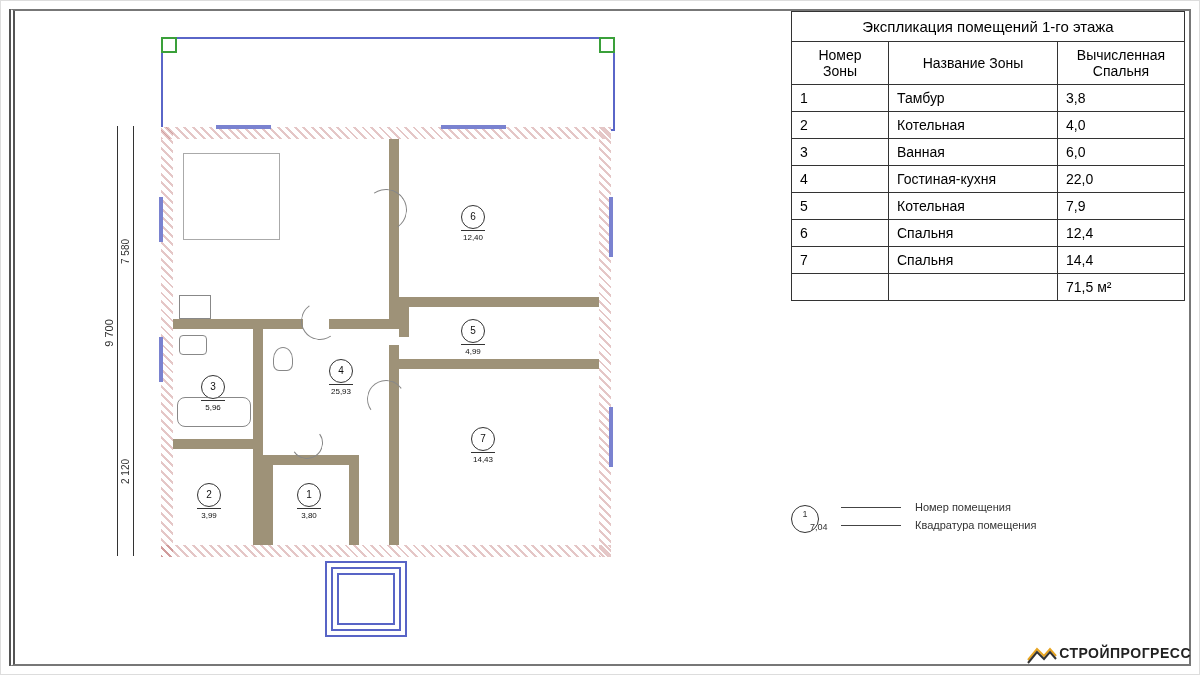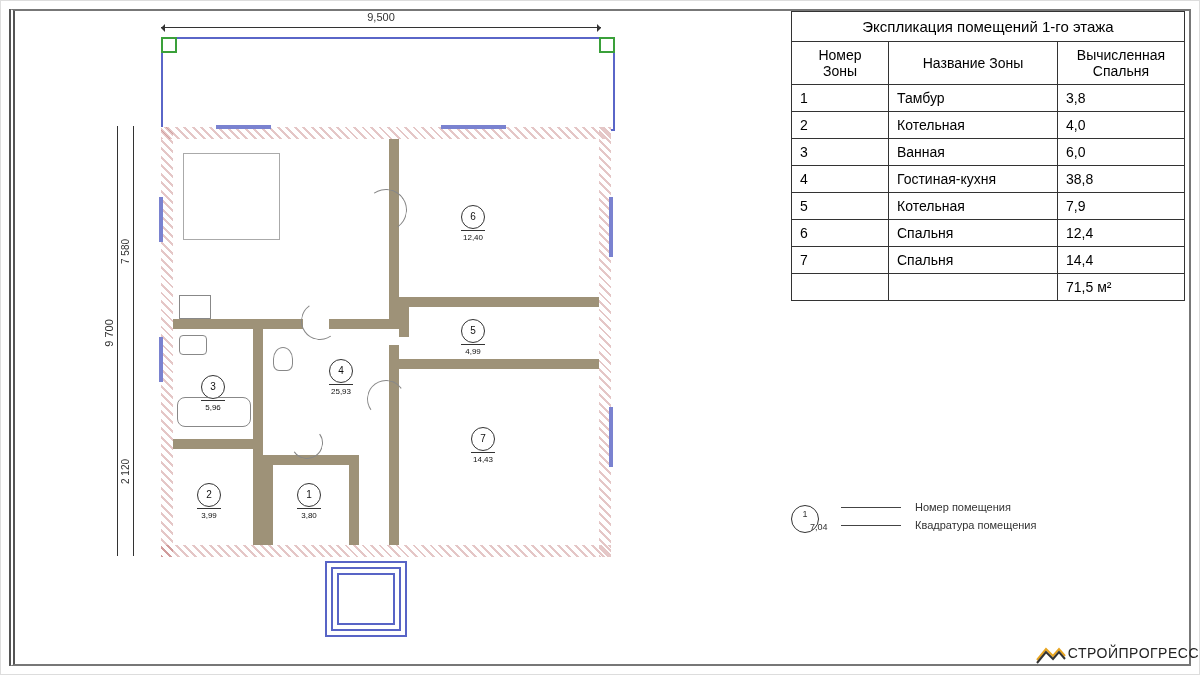--- a/index.html
+++ b/index.html
@@ -52,39 +52,35 @@
 table.exp th{font-weight:400;text-align:center}
 table.exp td.num{width:80px}
 table.exp td.area{width:110px}
 
 .legend{position:absolute;left:790px;top:500px;font-size:11px;color:#333}
 .legend .row{display:flex;align-items:center;gap:14px;margin-bottom:6px}
 .legend .sample{display:inline-block;width:60px;border-top:1px solid #444}
 .legend .circ{display:inline-block;width:28px;height:28px;border:1px solid #333;border-radius:50%;font-size:9px;text-align:center;line-height:12px;padding-top:2px;box-sizing:border-box;margin-right:8px}
 .legend .circ .a{display:block;border-top:1px solid #333;margin:0 18px}
 
-.logo{position:absolute;right:0;bottom:10px;font-size:14px;font-weight:400;letter-spacing:.5px;color:#222}
+.logo{position:absolute;right:8px;bottom:10px;font-size:14px;font-weight:700;letter-spacing:.5px;color:#222}
 .logo .roof{display:inline-block;vertical-align:middle;margin-right:2px}
 .logo .roof svg{display:block}
 
 .fixture{position:absolute;border:1px solid #888;background:#fff}
 .tub{border-radius:8px}
 .wc{border-radius:50% 50% 30% 30%}
 .sink{border-radius:4px}
 .stove{}
 </style>
 </head>
 <body>
 <div id="page">
 <div class="inner-frame"></div>
 
-<div class="dim-top">
-  <span>9,500</span>
-  <div class="dim-line"></div>
-</div>
 
 <div class="dim-left">
   <div class="vline"></div>
   <div class="vlabel">9 700</div>
 </div>
 <div class="dim-left2">
   <div class="seg a"></div>
   <div class="lbl" style="top:120px">7 580</div>
   <div class="seg b"></div>
   <div class="lbl" style="top:340px">2 120</div>
@@ -197,21 +193,21 @@
             <td class="area">4,0</td>
           </tr>
           <tr>
             <td class="num">3</td>
             <td>Ванная</td>
             <td class="area">6,0</td>
           </tr>
           <tr>
             <td class="num">4</td>
             <td>Гостиная-кухня</td>
-            <td class="area">38,8</td>
+            <td class="area">22,0</td>
           </tr>
           <tr>
             <td class="num">5</td>
             <td>Котельная</td>
             <td class="area">7,9</td>
           </tr>
           <tr>
             <td class="num">6</td>
             <td>Спальня</td>
             <td class="area">12,4</td>

